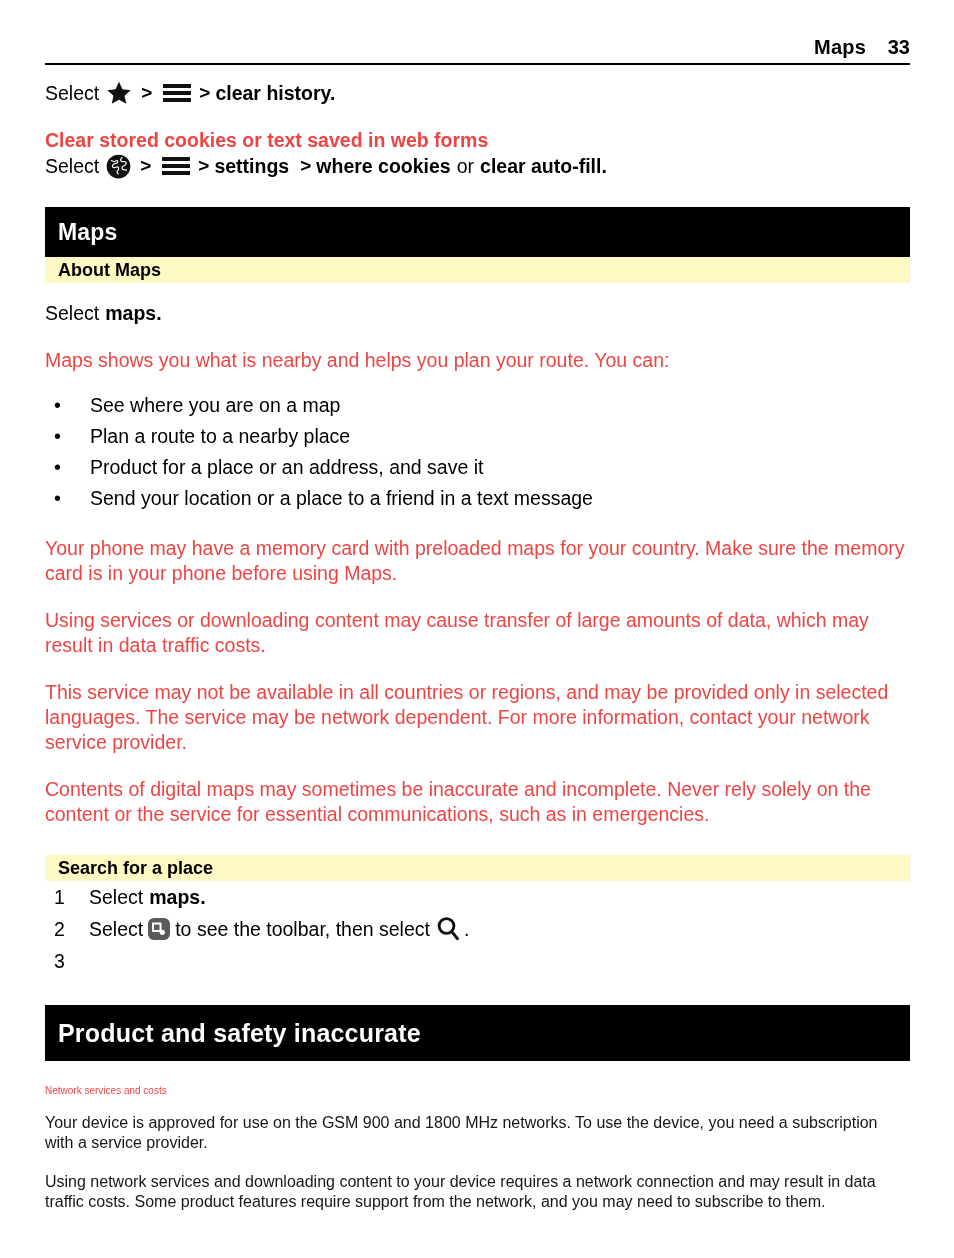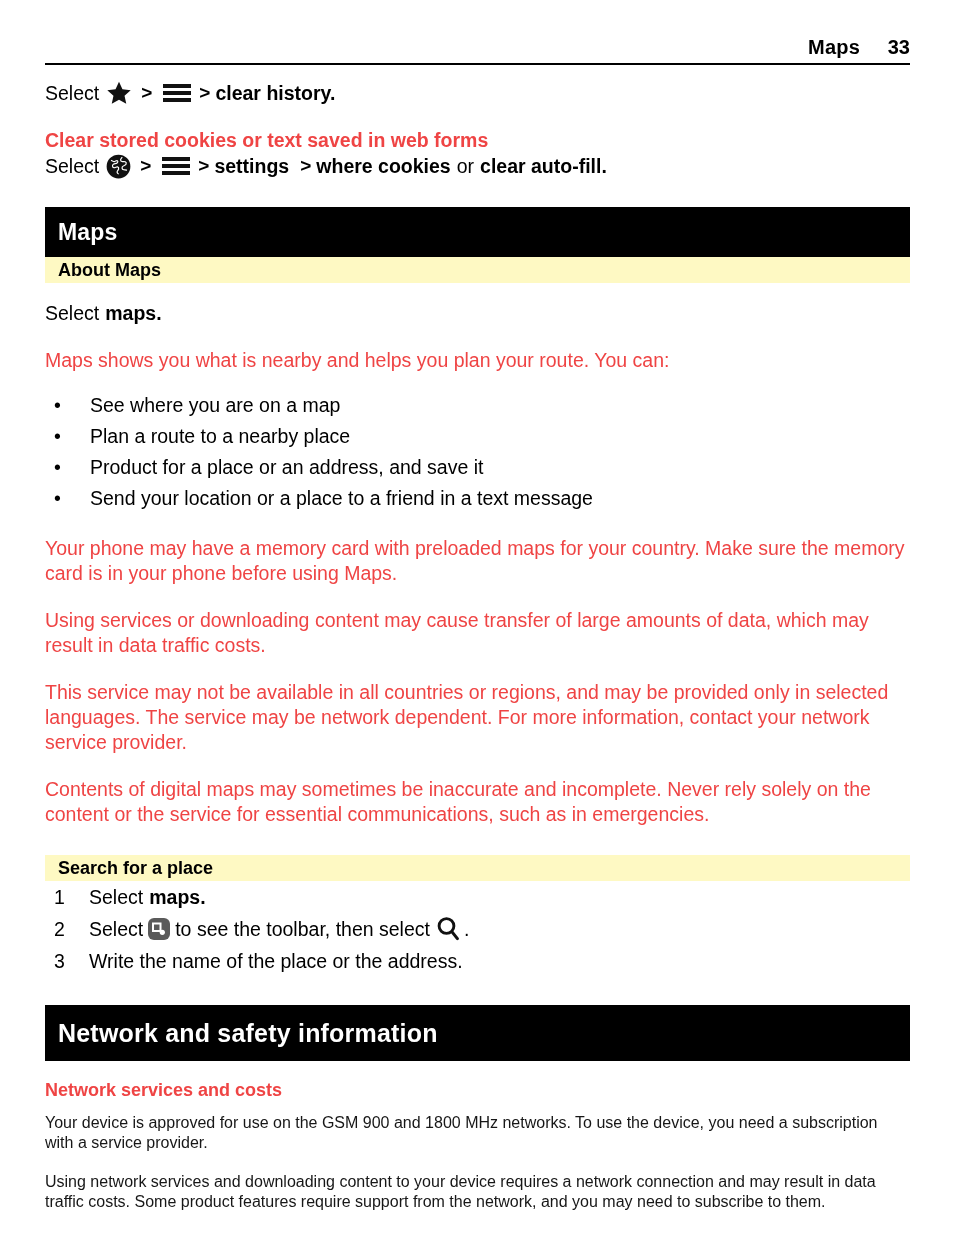--- a/index.html
+++ b/index.html
@@ -36,21 +36,21 @@
     border-bottom: 2.5px solid #000;
   }
   .header-chapter {
     font-size: 20px;
     font-weight: bold;
     letter-spacing: 0.2px;
   }
   .header-pageno {
     font-size: 20px;
     font-weight: bold;
-    margin-left: 26px;
+    margin-left: 20px;
     min-width: 24px;
     text-align: right;
   }
 
   
   .content {
     position: absolute;
     left: 45px;
     top: 80px;
     width: 865px;
@@ -168,22 +168,22 @@
     box-sizing: border-box;
   }
   ol.steps li .step-text {
     display: flex;
     align-items: center;
     flex-wrap: wrap;
   }
 
   
   .fine-head {
-    font-size: 18px;
-    font-weight: bold;
+    font-size: 10px;
+    font-weight: normal;
     line-height: 19px;
     margin: 0;
   }
   .fine {
     font-size: 16px;
     line-height: 19.5px;
     margin: 0;
     color: #171717;
   }
   .gap-fine { height: 13px; }
@@ -337,30 +337,27 @@
             <svg viewBox="0 0 24 26" width="24" height="26" aria-hidden="true">
               <circle cx="10.5" cy="10" r="7.4" fill="none" stroke="#111" stroke-width="2.9"></circle>
               <line x1="16.2" y1="16.1" x2="21.4" y2="22.6" stroke="#111" stroke-width="3.1" stroke-linecap="round"></line>
             </svg>
           </span>
           <span>.</span>
         </span>
       </li>
       <li>
         <span class="num">3</span>
-        <span class="step-text">
-          <span>Write the name of the place or the address.</span>
-        </span>
       </li>
     </ol>
 
     <div class="gap-lg"></div>
 
     <div class="chapter-banner tall">
-      <span class="title">Network and safety information</span>
+      <span class="title">Product and safety inaccurate</span>
     </div>
 
     <div class="gap-fine-lg"></div>
 
     <p class="fine-head">Network services and costs</p>
     <div class="gap-fine"></div>
     <p class="fine">Your device is approved for use on the GSM 900 and 1800 MHz networks. To use the device, you need a subscription with a service provider.</p>
     <div class="gap-fine-lg"></div>
     <p class="fine">Using network services and downloading content to your device requires a network connection and may result in data traffic costs. Some product features require support from the network, and you may need to subscribe to them.</p>
 

